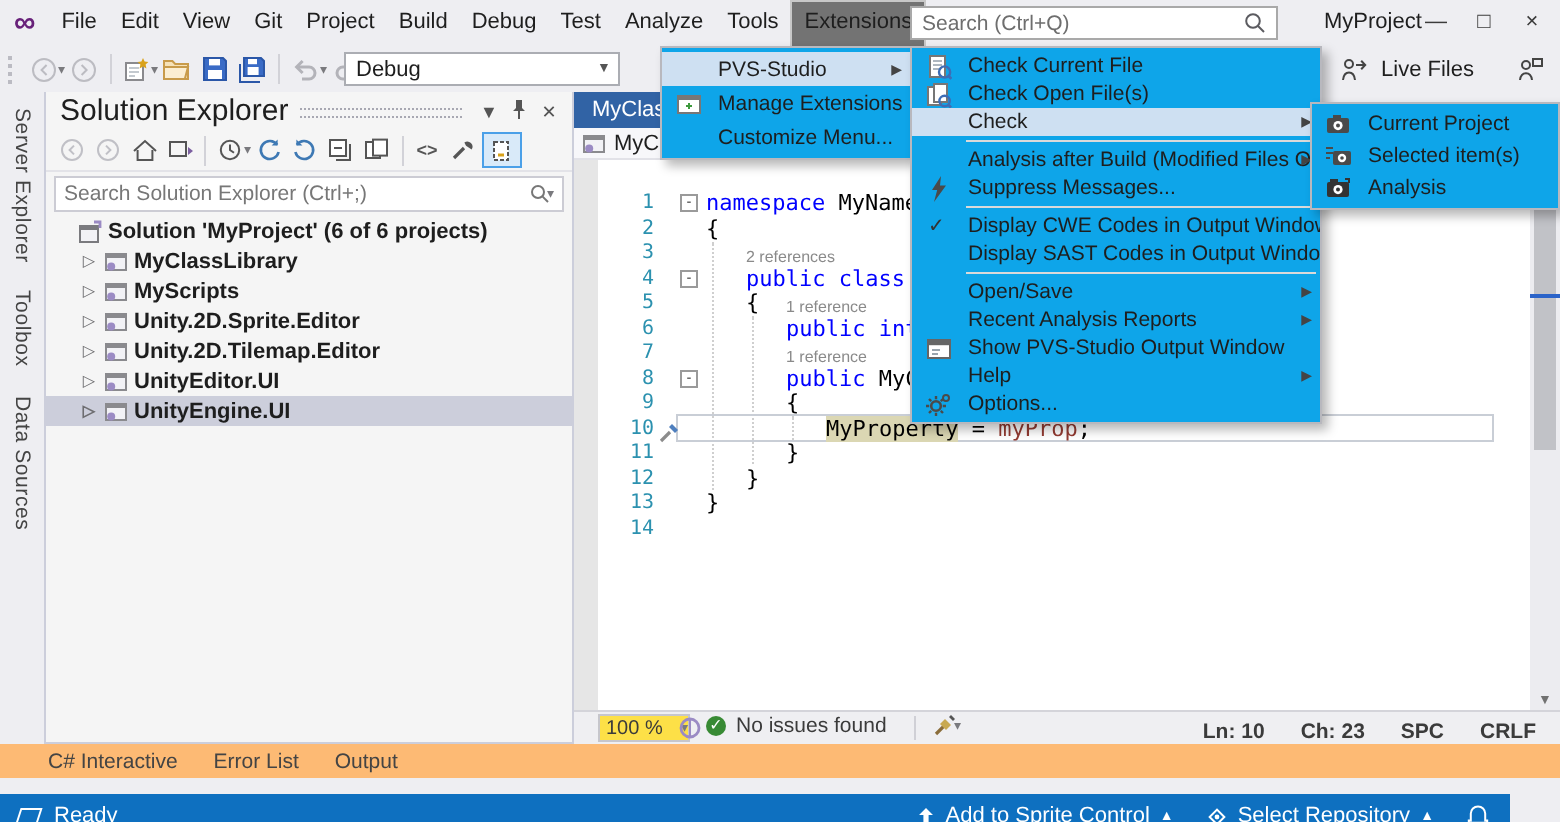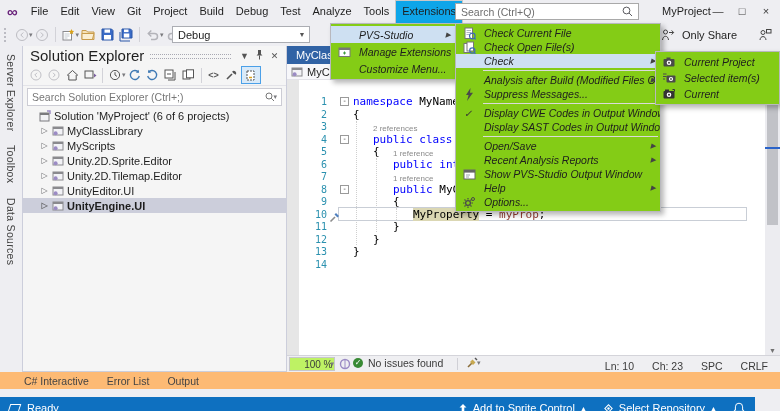--- a/index.html
+++ b/index.html
@@ -4,21 +4,21 @@
 <style>
   * { margin:0; padding:0; box-sizing:border-box; }
   body { background:#888; font-family:"Liberation Sans", sans-serif; }
   .app { position:relative; width:780px; height:411px; background:#EEEEF2; overflow:hidden;
          font-family:"Liberation Sans", sans-serif; color:#1E1E1E; }
   
   .titlebar { position:absolute; left:0; top:0; width:780px; height:23px; display:flex; align-items:center; }
   .vs-logo { font-size:15px; font-weight:bold; color:#68217A; margin:0 7px 0 7px; line-height:23px; }
   .menubar { display:flex; height:23px; }
   .menu-title { padding:0 6px; font-size:11px; line-height:23px; cursor:default;text-align:right; }
-  .menu-title.open { background:#0ea5e9; border:1px solid #C8C8C8; border-bottom:none; line-height:21px; }
+  .menu-title.open { background:#737373; border:1px solid #C8C8C8; border-bottom:none; line-height:21px; }
   .search-box { position:absolute; left:455px; top:3px; width:184px; height:17px; background:#fff;
                 border:1px solid #A9A9A9; display:flex; align-items:center; padding:0 5px; }
   .search-box .ph { font-size:10.5px; color:#6E6E6E; flex:1; }
   .project-badge { position:absolute; left:653px; top:3px; height:17px; padding:0 9px; font-size:11px;
                    line-height:17px; color:#1E1E1E; }
   .win-controls { position:absolute; right:2px; top:0; display:flex; }
   .win-btn { width:24px; height:22px; text-align:center; line-height:22px; font-size:11px; color:#3B3B3B; }
   
   .toolbar { position:absolute; left:0; top:23px; width:780px; height:23px; display:flex; align-items:center; }
   .grip { width:5px; height:14px; border-left:2px dotted #BBBBC3; margin:0 3px 0 4px; }
@@ -44,21 +44,21 @@
   .se-toolbar { height:21px; display:flex; align-items:center; padding-left:4px; border-bottom:1px solid #E3E3E8; }
   .se-ico { width:18px; height:18px; display:flex; align-items:center; justify-content:center; font-size:11px; color:#555; }
   .se-ico.boxed { border:1px solid #4BA0E8; background:#D9EAF9; width:20px; }
   .se-search { margin:2px 4px; height:18px; background:#fff; border:1px solid #CCCCD4; display:flex; align-items:center; padding:0 4px; }
   .se-search .ph { flex:1; font-size:10.5px; color:#777; }
   .tree { position:relative; margin-top:2px; }
   .tree-row { height:15px; display:flex; align-items:center; font-size:11px; white-space:nowrap; overflow:hidden; }
   .tree-row.sel { background:#CCCEDB; font-weight:bold; }
   .tw-arrow { width:11px; text-align:center; font-size:8px; color:#6D6D70; flex:none; }
   .tw-icon { width:15px; flex:none; display:flex; justify-content:center; }
-  .tree-row .lbl { margin-left:2px; }
+  .tree-row .lbl { margin-left:2px;font-weight:bold; }
   
   .editor { position:absolute; left:287px; top:46px; width:493px; height:326px; background:#fff; }
   .tabstrip { position:absolute; left:0; top:0; right:0; height:18px; background:#EEEEF2; }
   .doc-tab { position:absolute; left:0; top:0; height:18px; padding:0 9px; background:#3163A5; color:#fff;
              font-size:11px; line-height:18px; }
   .navbar { position:absolute; left:0; top:18px; right:0; height:16px; background:#F7F7FA; border-bottom:1px solid #E2E2E8;
             display:flex; align-items:center; font-size:11px; }
   .navbar .nv-combo { display:flex; align-items:center; width:168px; padding-left:4px; }
   .navbar .nv-combo .lbl { margin:0 4px; flex:1; }
   .code { position:absolute; left:0; top:34px; right:0; bottom:17px; background:#fff; overflow:hidden; }
@@ -73,40 +73,40 @@
   .curline { position:absolute; left:51px; right:18px; top:-1px; height:14px; border:1px solid #C9CED6; }
   .qa-icon { position:absolute; left:42px; top:1px; }
   .c-kw { color:#0000FF; } .c-ty { color:#2B91AF; } .c-pl { color:#000; }
   .c-param { color:#933B32; } .c-hl { color:#000; background:#DBD7B3; }
   .vsb { position:absolute; right:0; top:34px; width:15px; bottom:17px; background:#ECECF0; }
   .vsb .thumb { position:absolute; left:2px; right:2px; top:18px; height:127px; background:#C1C2C7; }
   .vsb .caret-mark { position:absolute; left:0; right:0; top:67px; height:2px; background:#2A63C9; }
   .vsb .down { position:absolute; bottom:1px; left:0; right:0; text-align:center; font-size:7px; color:#717171; }
   .ed-status { position:absolute; left:0; right:0; bottom:0; height:17px; background:#EFEFF2; border-top:1px solid #D4D4DA;
                font-size:10.5px; color:#3B3B3B; }
-  .zoom-combo { position:absolute; left:2px; top:1px; width:46px; height:14px; background:#bef264; border:1px solid #C6C6CC;
-                display:flex; align-items:center; font-size:10px;text-align:right; }
+  .zoom-combo { position:absolute; left:12px; top:1px; width:46px; height:14px; background:#fde047; border:1px solid #C6C6CC;
+                display:flex; align-items:center; font-size:10px; }
   .zoom-combo .val { flex:1; padding-left:3px; }
   .issues { position:absolute; left:66px; top:1px; display:flex; align-items:center; }
   .issues .dot { width:10px; height:10px; border-radius:50%; background:#388A34; color:#fff; font-size:8px;
                  line-height:10px; text-align:center; margin-right:5px; }
   .ed-sep { position:absolute; left:170px; top:2px; width:1px; height:12px; background:#D0D0D6; }
   .brush { position:absolute; left:179px; top:1px; display:flex; align-items:center; }
-  .ed-right { position:absolute; right:12px; top:4px; display:flex; gap:18px; }
+  .ed-right { position:absolute; right:12px; top:4px; display:flex; gap:18px;font-weight:bold; }
   
   .bottom-zone { position:absolute; left:0; top:372px; width:780px; height:17px; background:#fdba74;
                  display:flex; gap:18px; padding-left:24px; align-items:center; font-size:10.5px; color:#444; }
   .statusbar { position:absolute; left:0; top:397px; width:755px; height:22px; background:#0E70C0; color:#fff;
                font-size:11px; display:flex; align-items:center; }
   .ready-ico { width:11px; height:8px; border:1px solid #fff; transform:skewX(-18deg); margin:0 7px 0 9px; }
   .sb-right { margin-left:auto; display:flex; align-items:center; gap:16px; padding-right:10px; }
   .sb-group { display:flex; align-items:center; gap:5px; }
   .sb-caret { font-size:7px; }
   
-  .menu { position:absolute; background:#84cc16; border:1px solid #B8B8BE; box-shadow:3px 3px 5px rgba(0,0,0,.28); padding:2px 0;font-style:italic; }
+  .menu { position:absolute; background:#0ea5e9; border:1px solid #B8B8BE; box-shadow:3px 3px 5px rgba(0,0,0,.28); padding:2px 0; }
   .menu-ext  { left:330px; top:23px; width:126px; z-index:50; }
   .menu-pvs  { left:455px; top:23px; width:206px; z-index:51; }
   .menu-check{ left:655px; top:51px; width:125px; z-index:52; }
   .m-row { position:relative; display:flex; align-items:center; font-size:10.5px; color:#1E1E1E;
            padding-left:28px; padding-right:16px; white-space:nowrap; overflow:hidden; }
   .m-row.hl { background:#CEE0F2; }
   .m-icon { position:absolute; left:4px; width:18px; display:flex; justify-content:center; }
   .m-check { position:absolute; left:8px; font-size:10px; color:#333; }
   .m-arrow { position:absolute; right:4px; font-size:7px; color:#444; }
   .m-sep { height:1px; background:#DADADA; margin:2px 2px 2px 27px; }
@@ -223,21 +223,21 @@
         </svg>
       </span>
     <span style="width:22px"></span>
     <span class="tb-icon">
         <svg width="14" height="13">
           <circle cx="4.5" cy="4" r="2" fill="none" stroke="#444"></circle>
           <path d="M1.5 12c.3-2.6 1.5-3.7 3-3.7s2.7 1.1 3 3.7" fill="none" stroke="#444"></path>
           <path d="M8 4.5h4.5M10.6 2.4l2 2.1-2 2.1" fill="none" stroke="#444"></path>
         </svg>
       </span>
-    <span class="live-share-label">Only Share</span>
+    <span class="live-share-label">Live Files</span>
     <span style="width:14px"></span>
     <span class="tb-icon">
         <svg width="14" height="13">
           <circle cx="5" cy="4.5" r="2" fill="none" stroke="#444"></circle>
           <path d="M2 12c.3-2.4 1.4-3.4 3-3.4s2.7 1 3 3.4" fill="none" stroke="#444"></path>
           <rect x="8.5" y="1.5" width="4.5" height="3.5" fill="none" stroke="#444"></rect>
         </svg>
       </span>
     <span style="width:6px"></span>
   </div>
@@ -713,17 +713,17 @@
       <div class="m-row" style="height: 16px;">
         <span class="m-icon">
           <svg width="14" height="12">
             <rect x="1.5" y="3" width="11" height="7.5" rx="1" fill="#333"></rect>
             <rect x="3" y="1.5" width="4" height="2" fill="#333"></rect>
             <circle cx="7" cy="6.8" r="2.3" fill="#fff"></circle>
             <circle cx="7" cy="6.8" r="1" fill="#333"></circle>
             <path d="M10.5 1.5h2v2" stroke="#333" fill="none"></path>
           </svg>
         </span>
-        <span>Current</span>
+        <span>Analysis</span>
       </div>
     </div>
 
 </div>
 
 </body></html>

